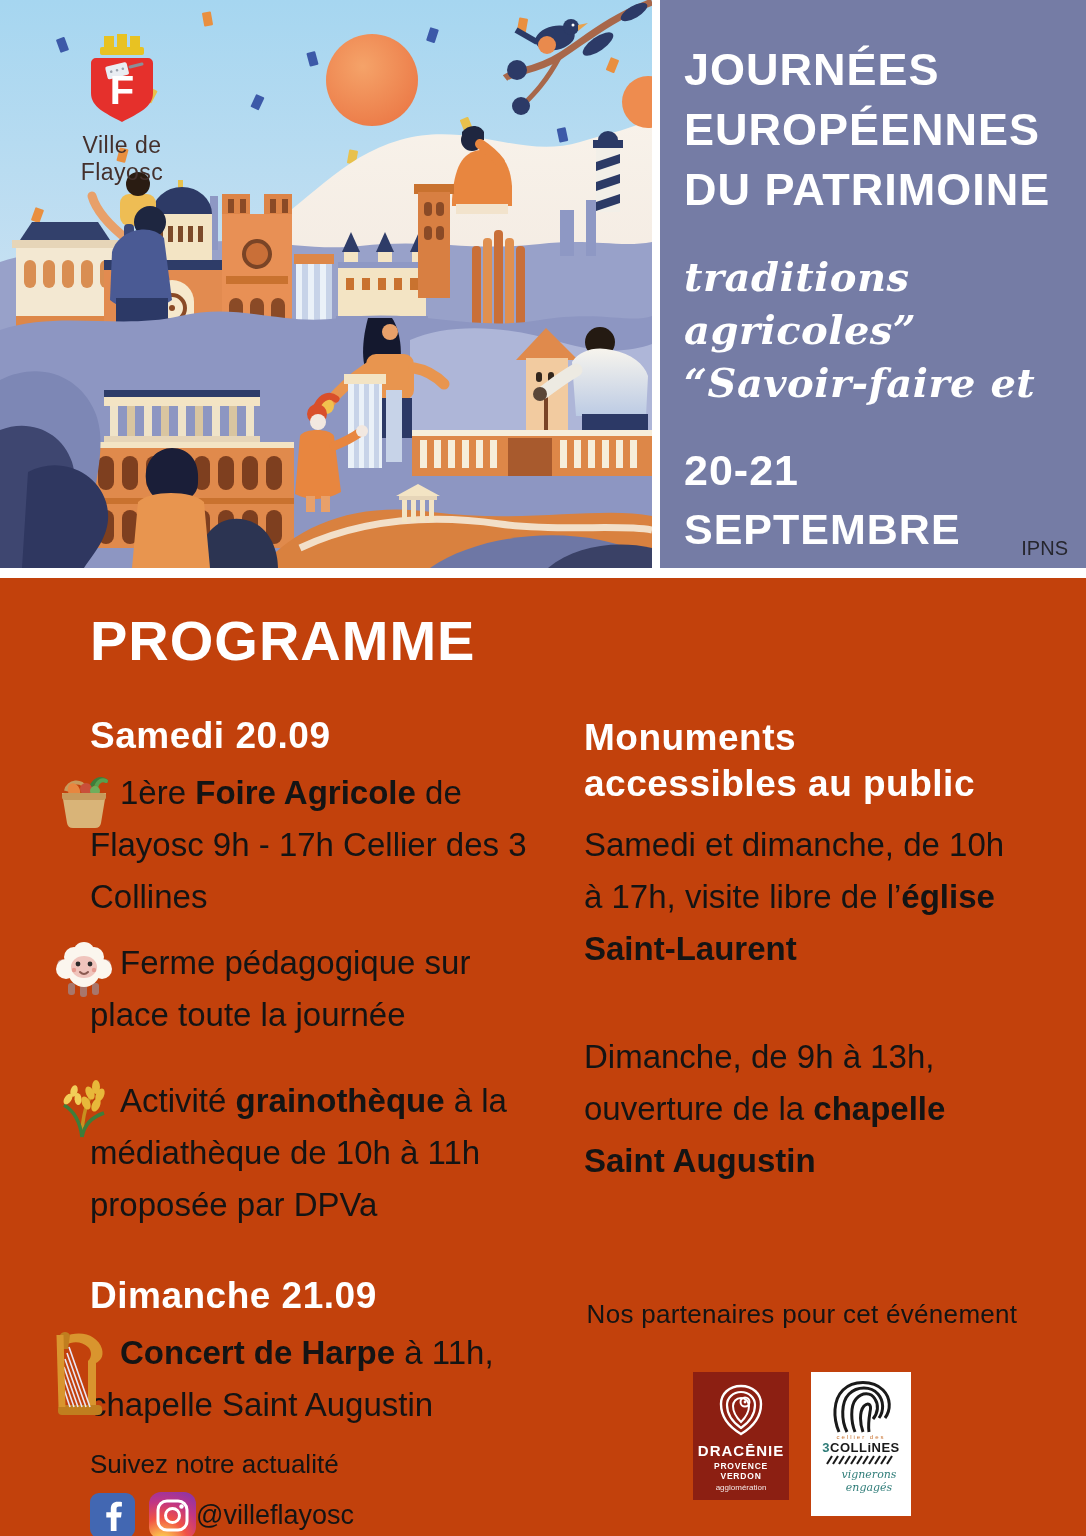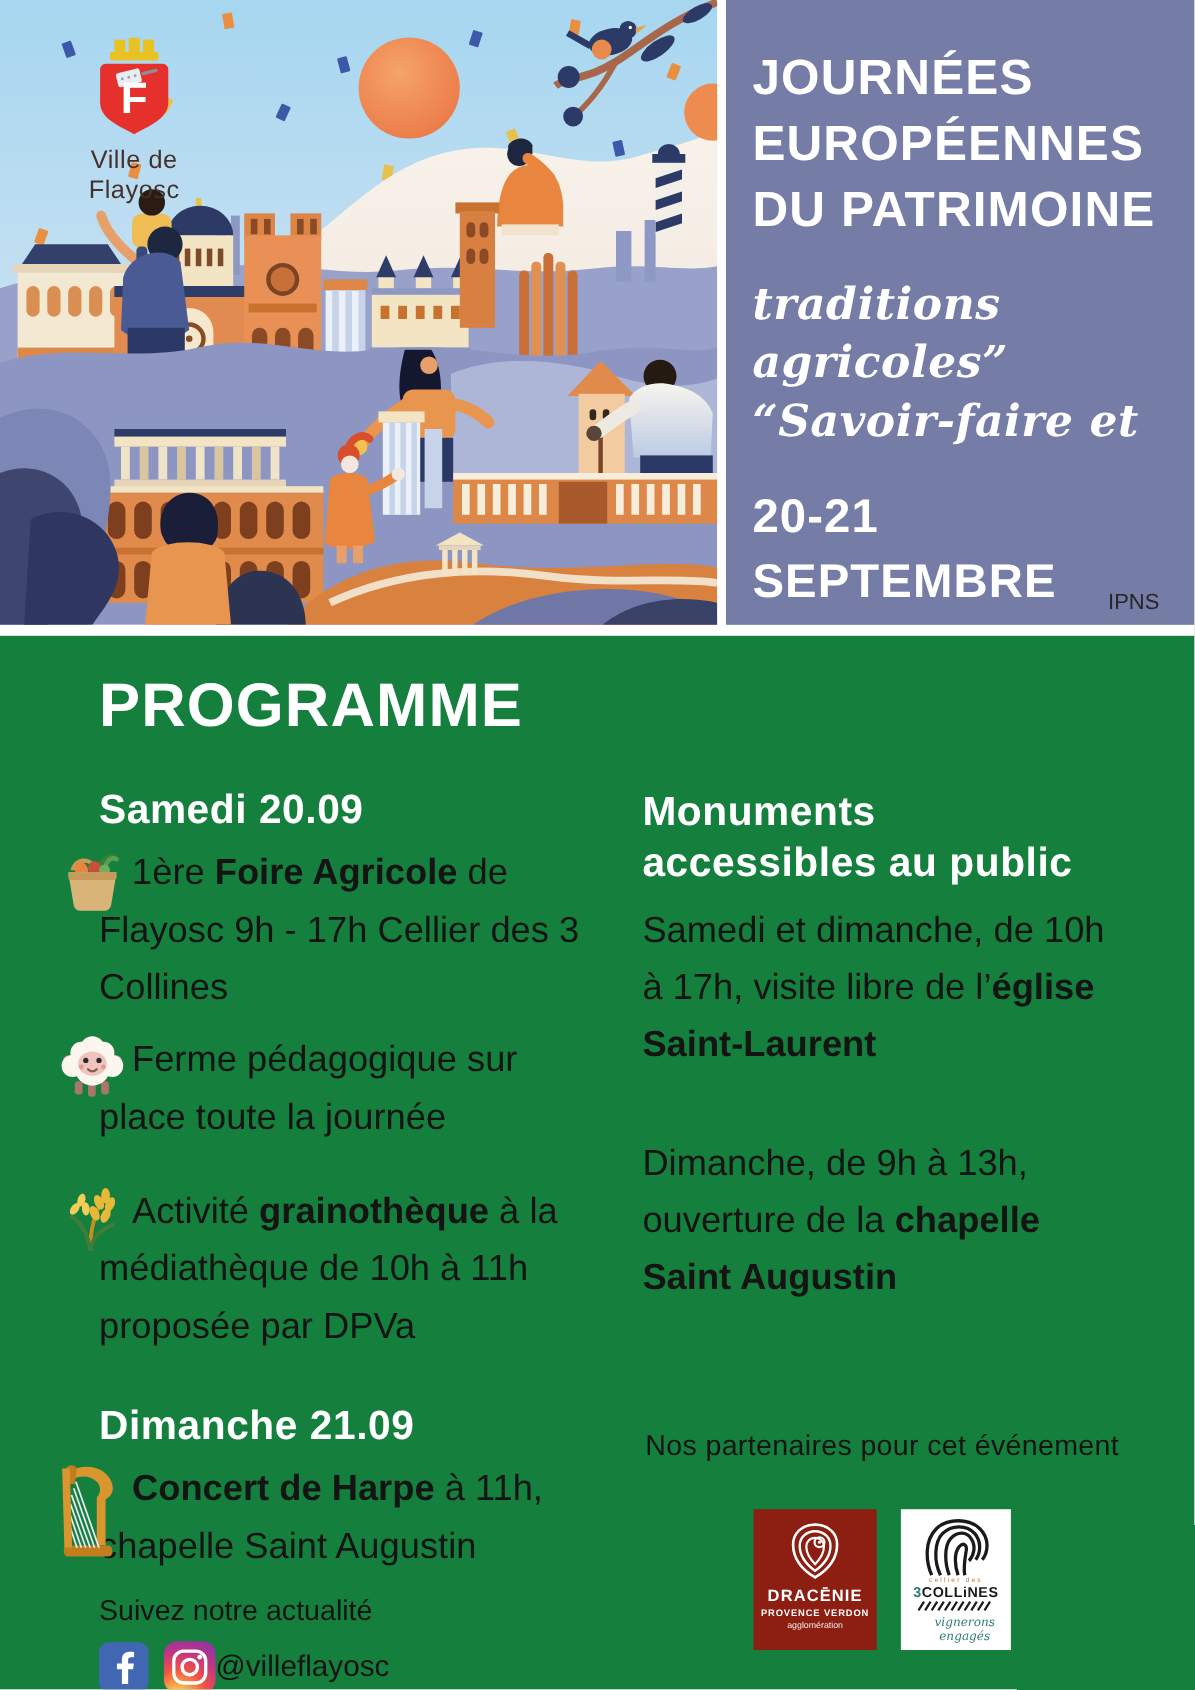--- a/index.html
+++ b/index.html
@@ -17,26 +17,26 @@
   .town-logo .crest svg { display:block; width:96px; height:96px; }
   .town-logo .crest .initial { position:absolute; left:0; top:34px; width:96px; text-align:center;
       font-size:40px; font-weight:700; color:#ffffff; }
   .town-logo .caption { margin-top:2px; font-size:23px; color:#44302c; letter-spacing:0.5px; }
 
   .panel { position:relative; flex:1; margin-left:8px; background:#757CA5; color:#ffffff; padding:40px 20px 0 24px; }
   .panel .title { font-size:45px; line-height:60px; font-weight:700; letter-spacing:1px; }
   .panel .subtitle { margin-top:30px; font-family:"DejaVu Serif", serif; font-style:italic; font-weight:700;
       font-size:40px; line-height:53px; letter-spacing:0.5px; }
   .panel .dates { margin-top:32px; font-size:43px; line-height:59px; font-weight:700; letter-spacing:1px; }
-  .panel .ipns { position:absolute; right:32px; bottom:8px; font-size:20px; color:#26262e; font-weight:400; }
+  .panel .ipns { position:absolute; right:18px; bottom:8px; font-size:20px; color:#26262e; font-weight:400; }
 
   .separator { height:10px; background:#ffffff; }
 
   
-  .program { position:relative; height:958px; background:#15803d; padding:30px 0 0 90px; }
+  .program { position:relative; height:958px; background:#c2410c; padding:30px 0 0 90px; }
   .program-title { font-size:56px; font-weight:700; color:#ffffff; letter-spacing:1px; }
   .columns { display:flex; padding-top:42px; }
   .col-left { width:472px; flex:0 0 472px; }
   .col-right { width:436px; margin-left:22px; }
 
   h3.sec-h { color:#ffffff; font-size:37px; font-weight:700; letter-spacing:0.5px; margin-bottom:10px; }
   .item { position:relative; max-width:455px; font-size:33px; line-height:52px; color:#141414;
           text-indent:30px; margin-bottom:14px; }
   .item .icn { position:absolute; left:-38px; top:2px; width:64px; height:64px; text-indent:0; }
   .item .icn svg { display:block; width:100%; height:100%; }
@@ -53,26 +53,26 @@
   .social-row { display:flex; align-items:center; margin-top:12px; }
   .fb { width:45px; height:45px; border-radius:9px; background:#4267B2; }
   .ig { width:47px; height:47px; border-radius:12px; margin-left:14px;
         background:radial-gradient(circle at 28% 110%, #fdd54f 8%, #f15245 42%, #c13584 68%, #8134af 100%);
         display:flex; align-items:center; justify-content:center; }
   .handle { font-size:27px; color:#141414; }
 
   .partners { margin-top:112px; width:436px; text-align:center; }
   .partners .lbl { font-size:26px; color:#141414; letter-spacing:0.3px; }
   .logo-row { display:flex; justify-content:center; align-items:flex-start; gap:22px; margin-top:42px; }
-  .logo-drac { width:112px; height:128px; background:#8C1F12; color:#ffffff; display:flex; flex-direction:column;
+  .logo-drac { width:96px; height:128px; background:#8C1F12; color:#ffffff; display:flex; flex-direction:column;
                align-items:center; justify-content:flex-start; padding-top:10px; }
   .logo-drac .nm { font-size:15px; font-weight:700; letter-spacing:1px; margin-top:2px; }
   .logo-drac .l2 { font-size:8.5px; font-weight:700; letter-spacing:0.8px; margin-top:2px; }
   .logo-drac .l3 { font-size:8px; margin-top:2px; opacity:0.9; }
-  .logo-col { width:100px; height:128px; background:#ffffff; display:flex; flex-direction:column;
+  .logo-col { width:100px; height:144px; background:#ffffff; display:flex; flex-direction:column;
               align-items:center; padding-top:4px; }
   .logo-col .top { font-size:6px; letter-spacing:2px; color:#c9722f; }
   .logo-col .nm { font-size:13px; font-weight:700; color:#1a1a1a; letter-spacing:0.5px; }
   .logo-col .nm .t3 { color:#2E7C78; }
   .logo-col .tag { font-family:"DejaVu Serif", serif; font-style:italic; font-size:11px; color:#2E7C78; margin-top:3px;padding-left:16px; }
 </style>
 </head>
 <body>
 
 <div class="poster">

